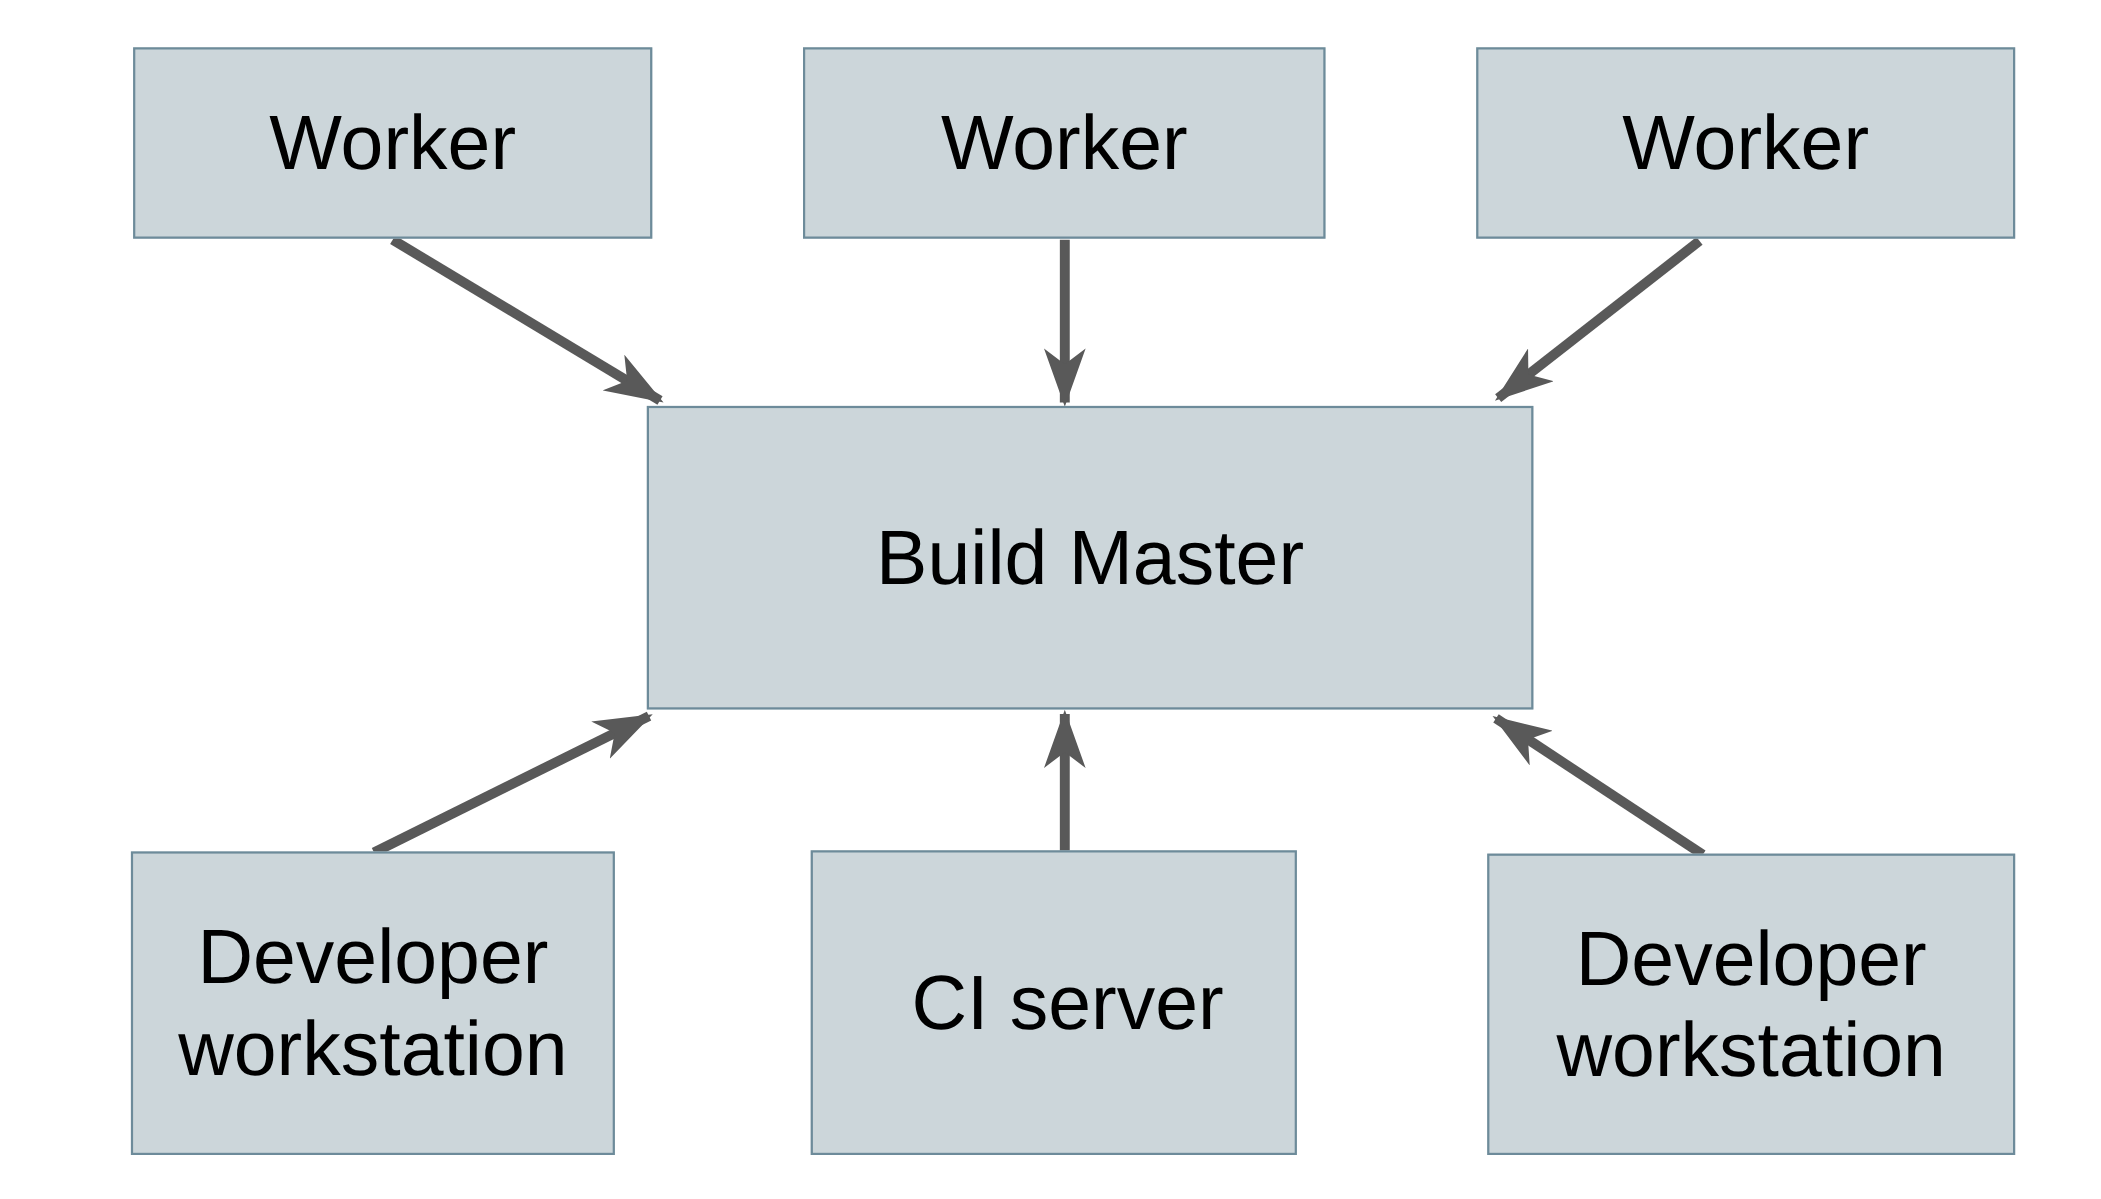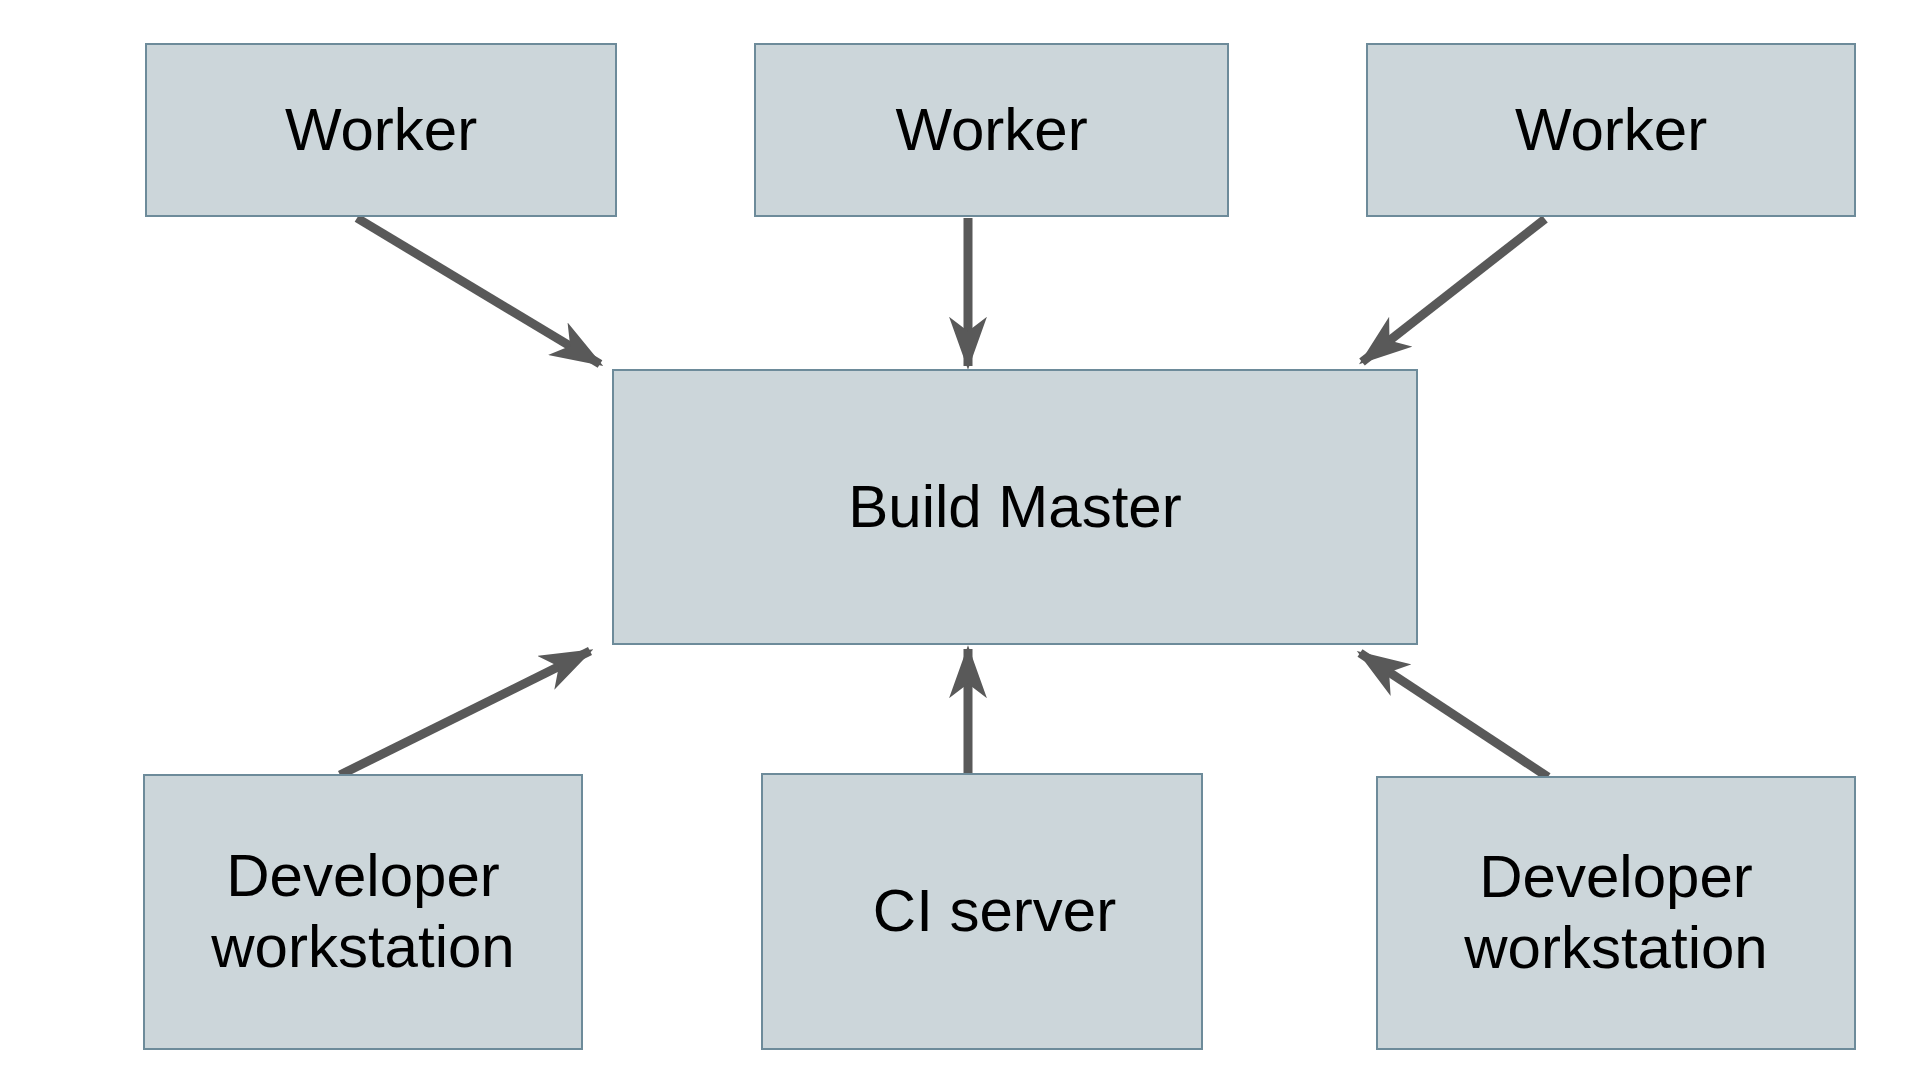--- a/index.html
+++ b/index.html
@@ -25,23 +25,22 @@
     fill: none;
   }
   .arrowhead-shape { fill: var(--arrow-color, #595959); }
   .node {
     position: absolute;
     display: flex; align-items: center; justify-content: center;
     text-align: center;
     background: var(--node-fill, #ccd6da);
     border: 2px solid var(--node-border, #6d8b9a);
     color: var(--text-color, #000000);
-    font-size: 60px;
+    font-size: 70px;
     line-height: 1.18;
-    margin-left: 24px;
   }
   .node .label { display: block; padding: 0 2px; }
 </style>
 </head>
 <body>
 
 <div class="canvas">
 
   <svg class="arrows" width="1910" height="1090" viewBox="0 0 1910 1090" xmlns="http://www.w3.org/2000/svg">
     <defs>

